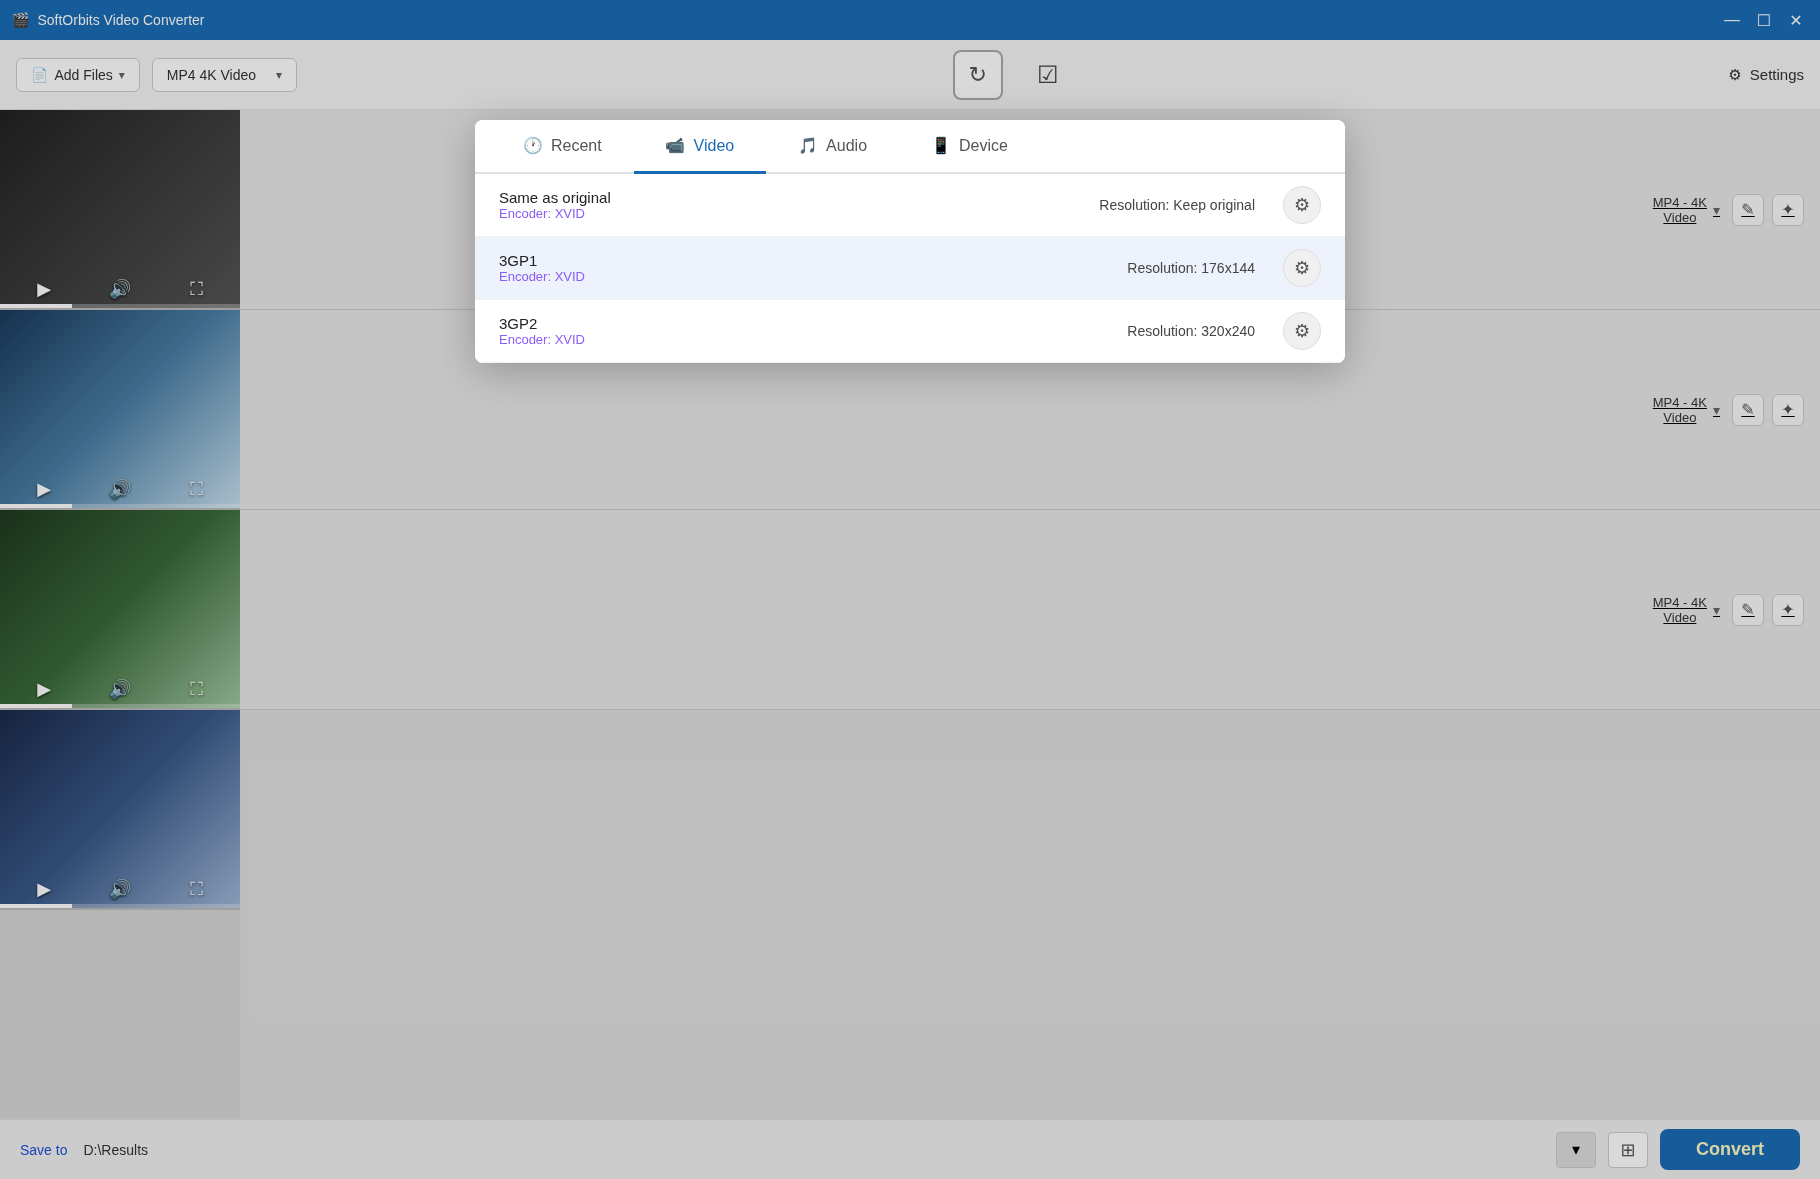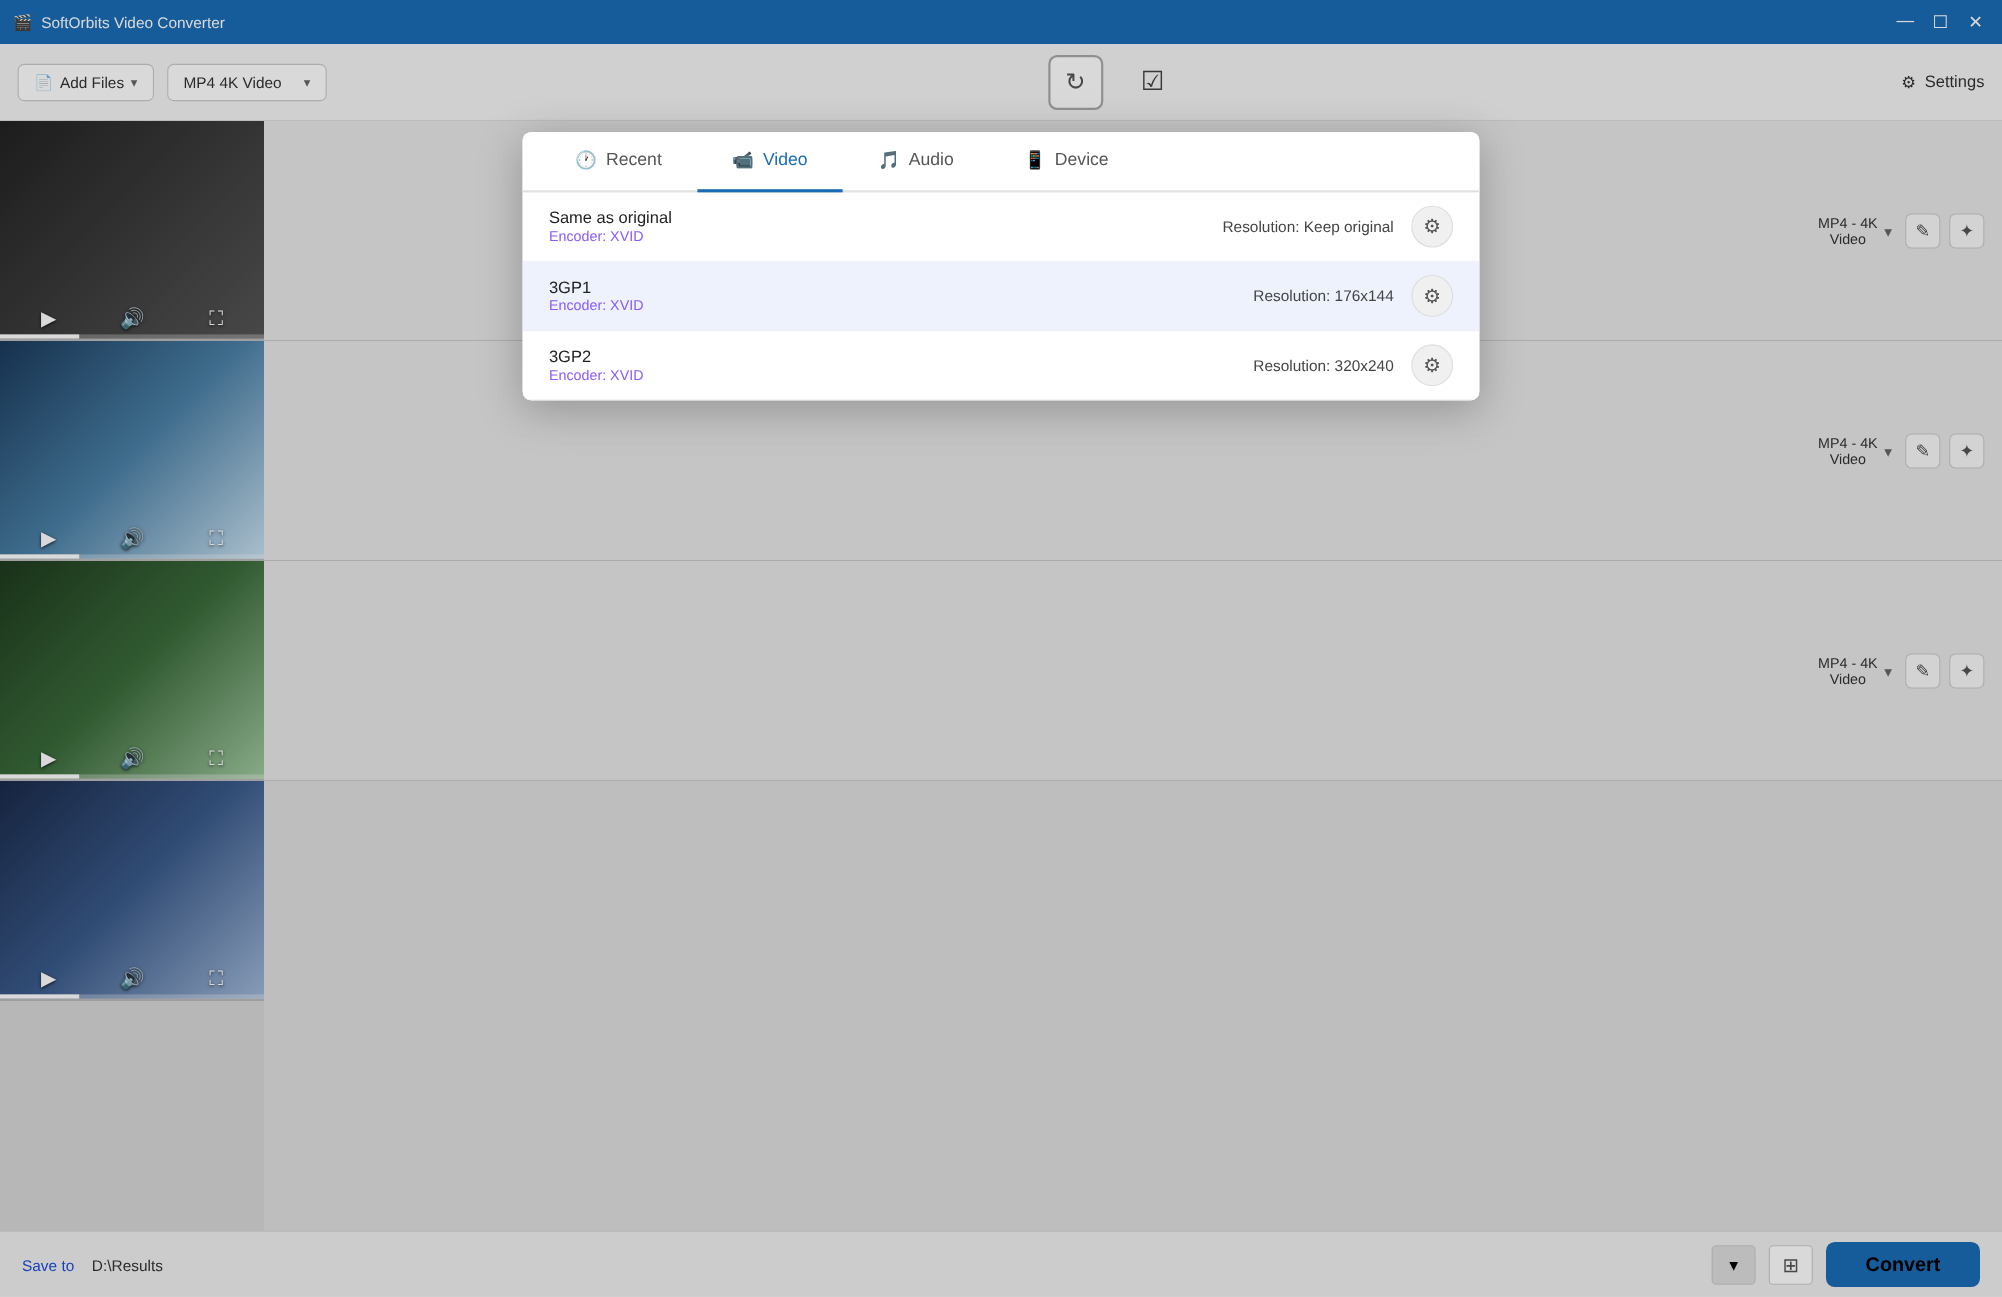--- a/index.html
+++ b/index.html
@@ -185,20 +185,21 @@
       background: white;
       width: 30%;
     }
 
     
     .right-panel {
       flex: 1;
       display: flex;
       flex-direction: column;
       overflow: hidden;
+      text-decoration: underline;
     }
     .file-rows {
       flex: 1;
       background: #e0e0e0;
     }
     .file-row {
       height: 200px;
       display: flex;
       align-items: center;
       padding: 0 16px;
@@ -285,21 +286,21 @@
       border-radius: 4px;
       display: flex;
       align-items: center;
       justify-content: center;
       cursor: pointer;
       font-size: 18px;
       color: #555;
     }
     .convert-btn {
       background: #1a6bb5;
-      color: #000000;
+      color: #fef9c3;
       border: none;
       border-radius: 8px;
       padding: 10px 36px;
       font-size: 18px;
       font-weight: 600;
       cursor: pointer;
     }
 
     
     .modal-overlay {
@@ -407,21 +408,21 @@
       color: #222;
     }
     .preset-encoder {
       font-size: 13px;
       color: #8b5cf6;
       margin-top: 0;
     }
     .preset-resolution {
       font-size: 14px;
       color: #444;
-      margin-right: 16px;
+      margin-right: 28px;
     }
     .preset-settings-btn {
       width: 38px;
       height: 38px;
       background: #f0f0f0;
       border: 1px solid #ddd;
       border-radius: 20px;
       display: flex;
       align-items: center;
       justify-content: center;

